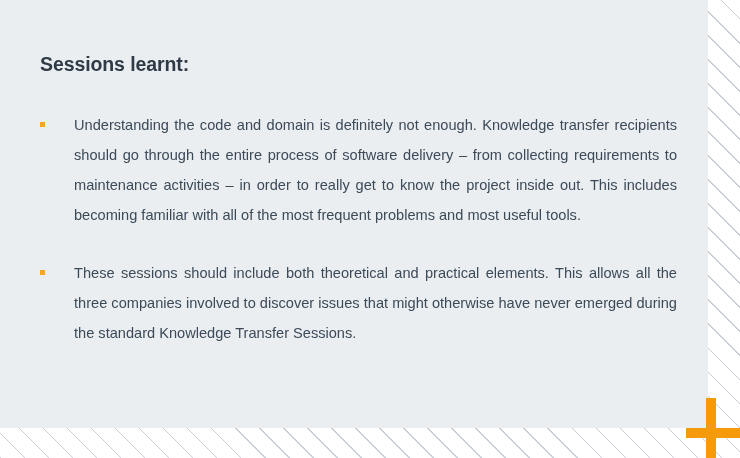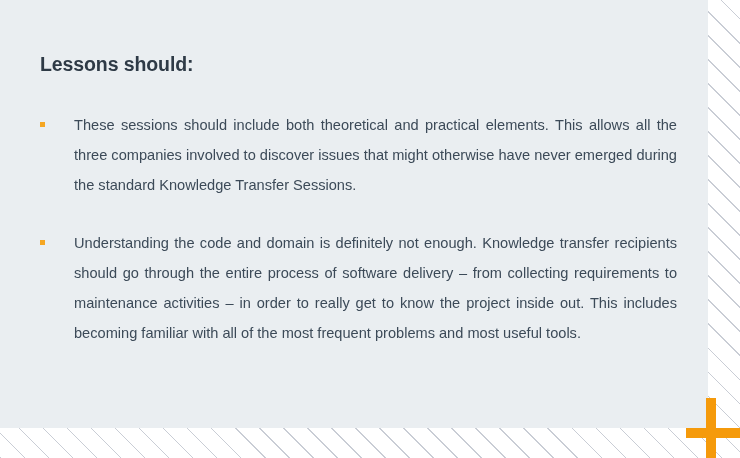--- a/index.html
+++ b/index.html
@@ -124,32 +124,32 @@
 </style>
 </head>
 <body>
 
 <div id="slide-root">
 
   <div id="hatch-background"></div>
 
   <div id="content-panel">
 
-    <h1 id="page-title">Lessons should:</h1>
+    <h1 id="page-title">Sessions learnt:</h1>
 
     <ul id="lessons-list">
 
       <li class="lesson-item">
         <span class="bullet-marker"></span>
-        <span class="lesson-text">These sessions should include both theoretical and practical elements. This allows all the three companies involved to discover issues that might other­wise have never emerged during the standard Knowledge Transfer Sessions.</span>
+        <span class="lesson-text">Understanding the code and domain is definitely not enough. Knowledge transfer recipients should go through the entire process of software delivery – from collecting requirements to maintenance activities – in order to really get to know the project inside out. This includes becoming familiar with all of the most frequent problems and most useful tools.</span>
       </li>
 
       <li class="lesson-item">
         <span class="bullet-marker"></span>
-        <span class="lesson-text">Understanding the code and domain is definitely not enough. Knowledge transfer recipients should go through the entire process of software delivery – from collecting requirements to maintenance activities – in order to really get to know the project inside out. This includes becoming familiar with all of the most frequent problems and most useful tools.</span>
+        <span class="lesson-text">These sessions should include both theoretical and practical elements. This allows all the three companies involved to discover issues that might other­wise have never emerged during the standard Knowledge Transfer Sessions.</span>
       </li>
 
     </ul>
   </div>
 
   <div id="plus-mark">
     <span class="bar-horizontal"></span>
     <span class="bar-vertical"></span>
   </div>
 

